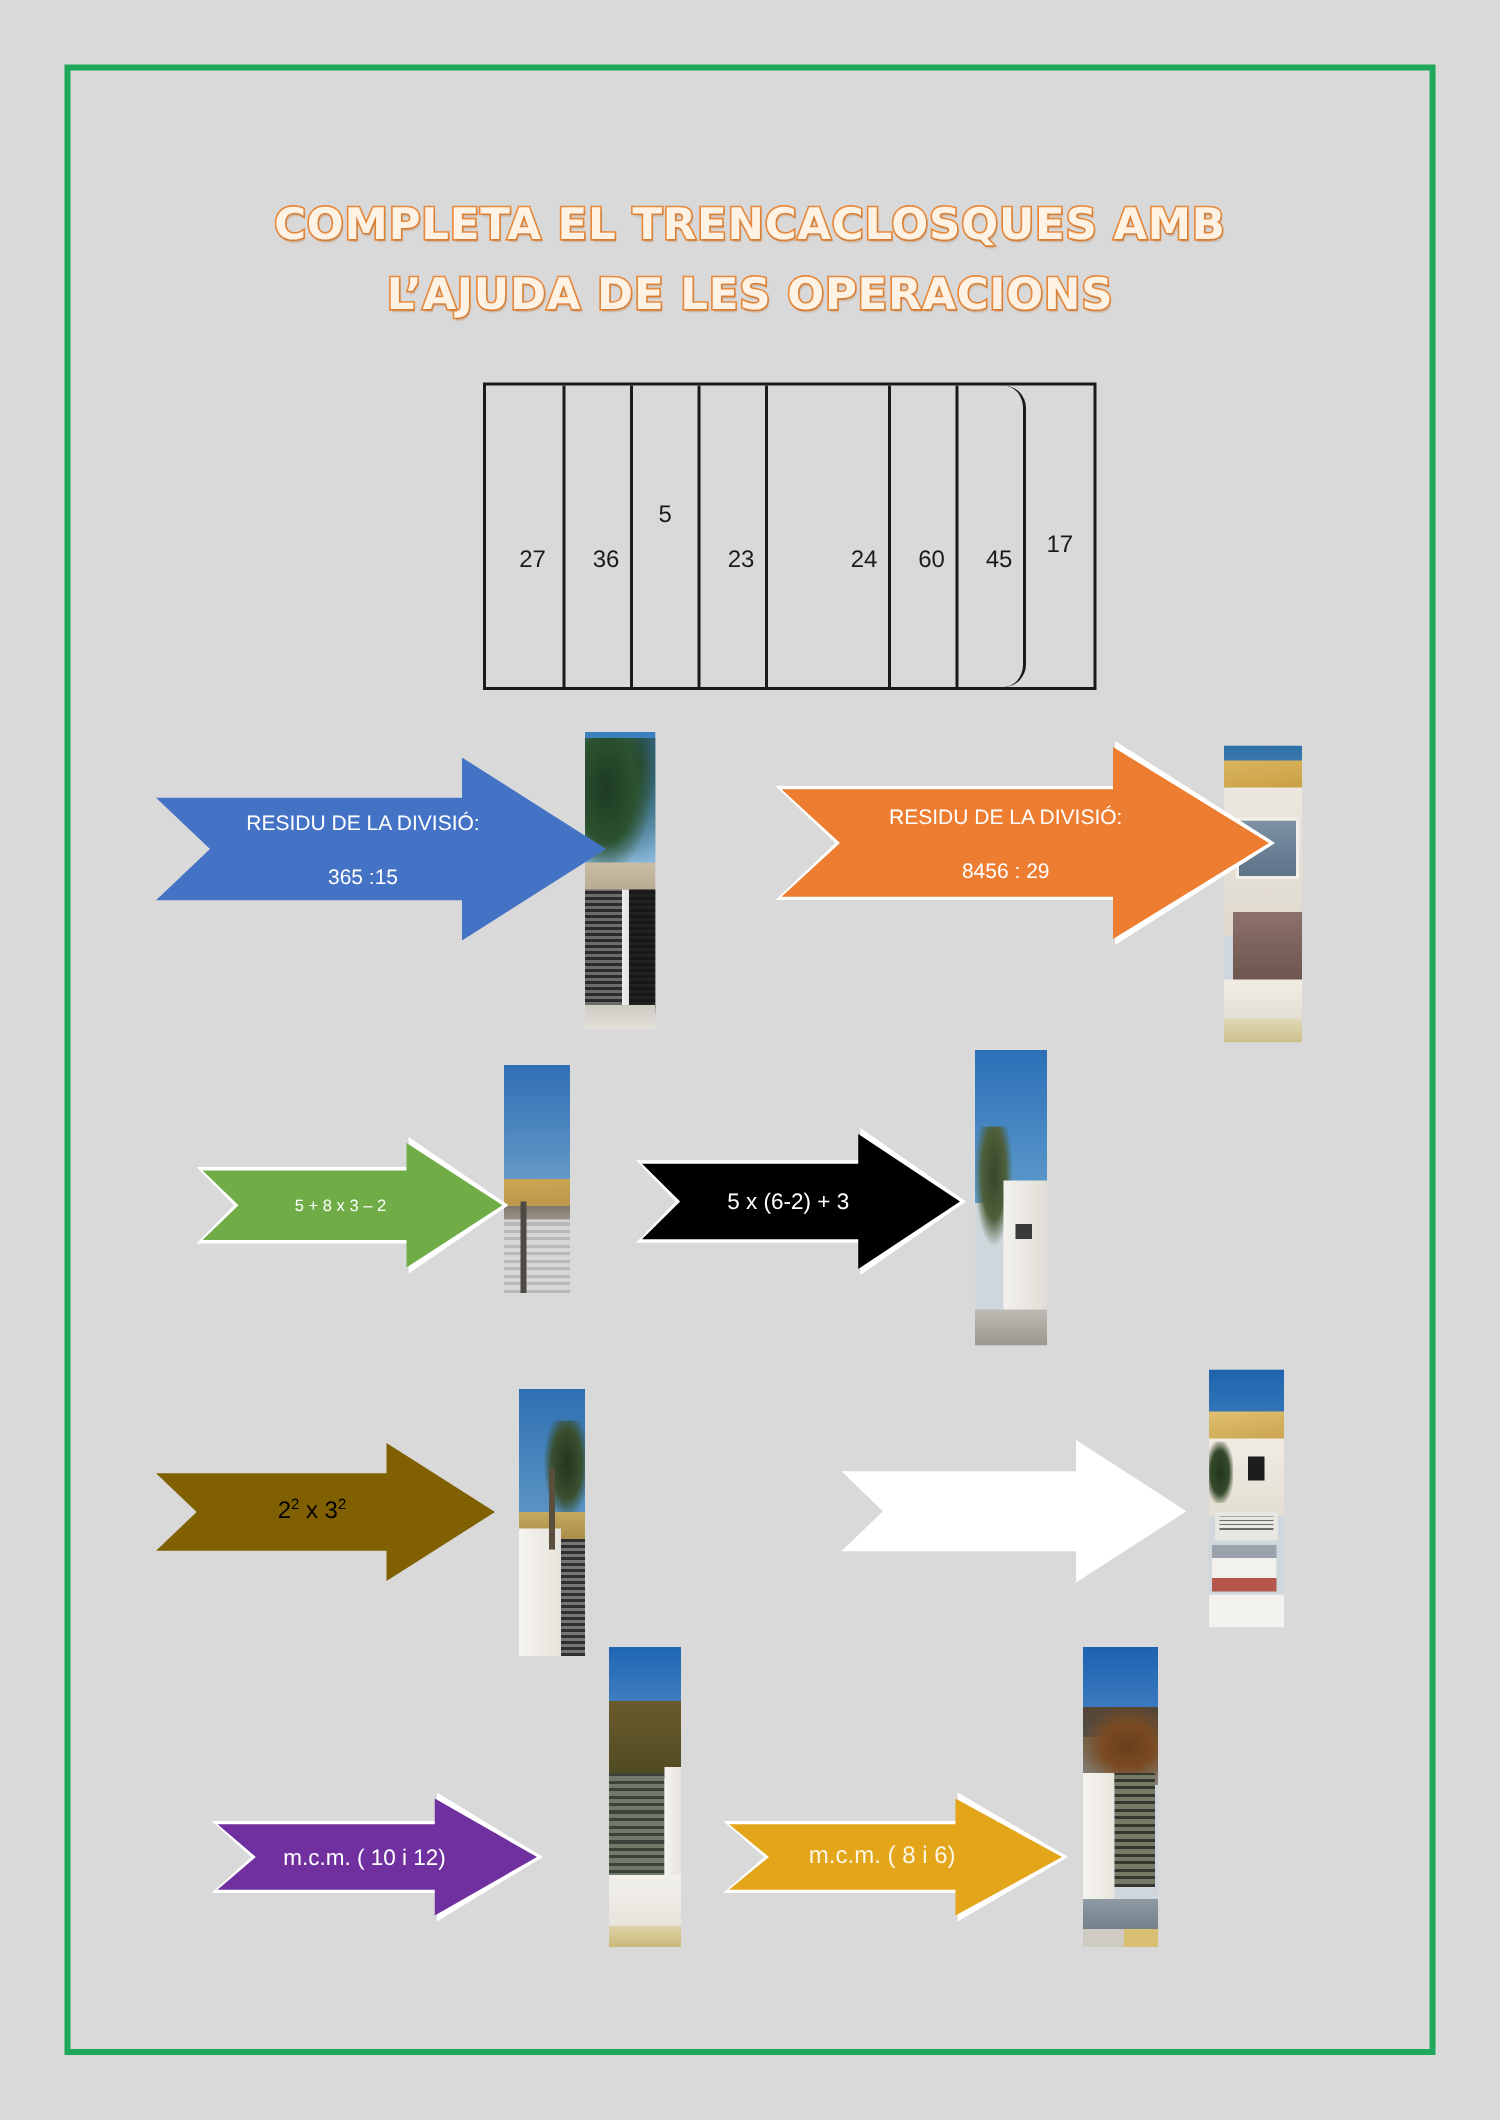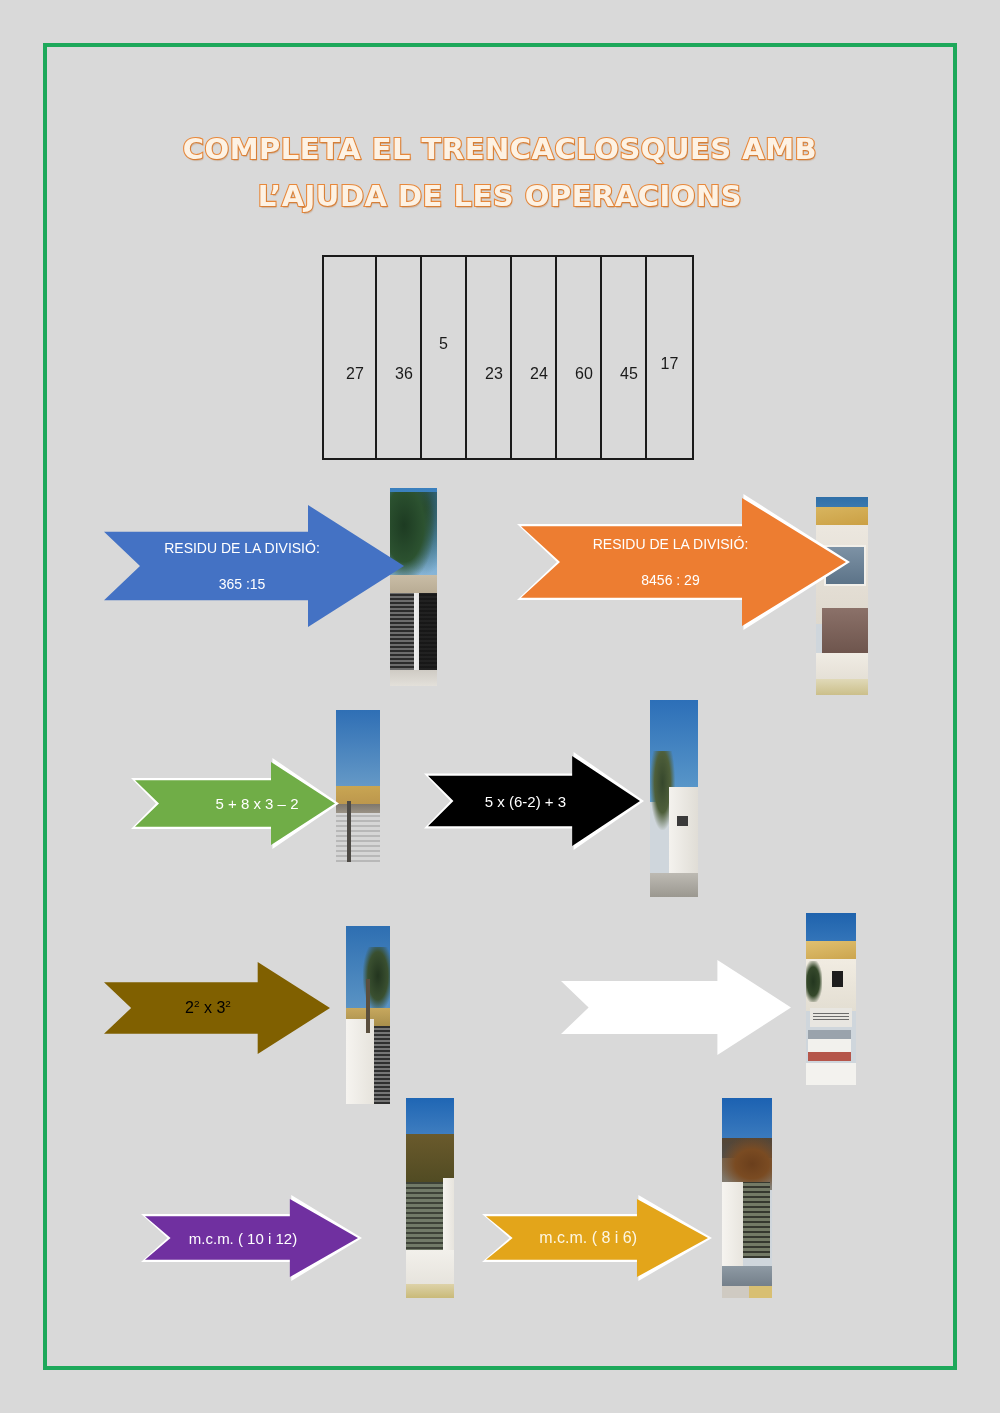--- a/index.html
+++ b/index.html
@@ -130,27 +130,27 @@
       </div>
       <div class="cell low" style="width: 45px;">
         <span class="num">36</span>
       </div>
       <div class="cell high" style="width: 45px;">
         <span class="num">5</span>
       </div>
       <div class="cell low" style="width: 45px;">
         <span class="num">23</span>
       </div>
-      <div class="cell low" style="width: 45px;">
+      <div class="cell low" style="width: 45px; margin-left: 37px;">
         <span class="num">24</span>
       </div>
       <div class="cell low" style="width: 45px;">
         <span class="num">60</span>
       </div>
-      <div class="cell low" style="width: 45px;">
+      <div class="cell low" style="width: 45px; border-radius: 15px;">
         <span class="num">45</span>
       </div>
       <div class="cell high" style="width: 45px; margin-top: 20px;">
         <span class="num">17</span>
       </div>
     </div>
 
   <div class="photo" style="left:390px;top:488px;width:47px;height:198px;">
     <div class="layer" style="top:0;height:46%;background:linear-gradient(180deg,#3a7fbd 0%,#5a9ccd 55%,#8db8d8 100%);"></div>
     <div class="layer" style="top:2%;height:48%;background:radial-gradient(ellipse at 30% 35%,#1d3b22 0%,#2c5230 42%,rgba(60,95,60,0) 66%),radial-gradient(ellipse at 72% 18%,#23412a 0%,rgba(40,70,45,0) 60%);"></div>
@@ -232,21 +232,21 @@
       </div>
     </div>
     <div class="arrow-outline" style="left: 517px; top: 494px; width: 333px; height: 136px;"></div>
     <div class="arrow" style="left: 521px; top: 498px; width: 325px; height: 128px; background: rgb(237, 125, 49); color: rgb(255, 255, 255); font-size: 14px;">
       <div class="wrap">
         <span class="l1">RESIDU DE LA DIVISIÓ:</span>
         <span class="l2">8456 : 29</span>
       </div>
     </div>
     <div class="arrow-outline" style="left: 131px; top: 758px; width: 208px; height: 91px;"></div>
-    <div class="arrow" style="left: 135px; top: 762px; width: 200px; height: 83px; background: rgb(112, 173, 71); color: rgb(255, 255, 255); font-size: 15px; justify-content: flex-end;">
+    <div class="arrow" style="left: 135px; top: 762px; width: 200px; height: 83px; background: rgb(112, 173, 71); color: rgb(255, 255, 255); font-size: 11px;">
       <div class="wrap">
         <span class="l1">5 + 8 x 3 – 2</span>
       </div>
     </div>
     <div class="arrow-outline" style="left: 424px; top: 752px; width: 220px; height: 98px;"></div>
     <div class="arrow" style="left: 428px; top: 756px; width: 212px; height: 90px; background: rgb(0, 0, 0); color: rgb(255, 255, 255); font-size: 15px;">
       <div class="wrap">
         <span class="l1">5 x (6-2) + 3</span>
       </div>
     </div>

